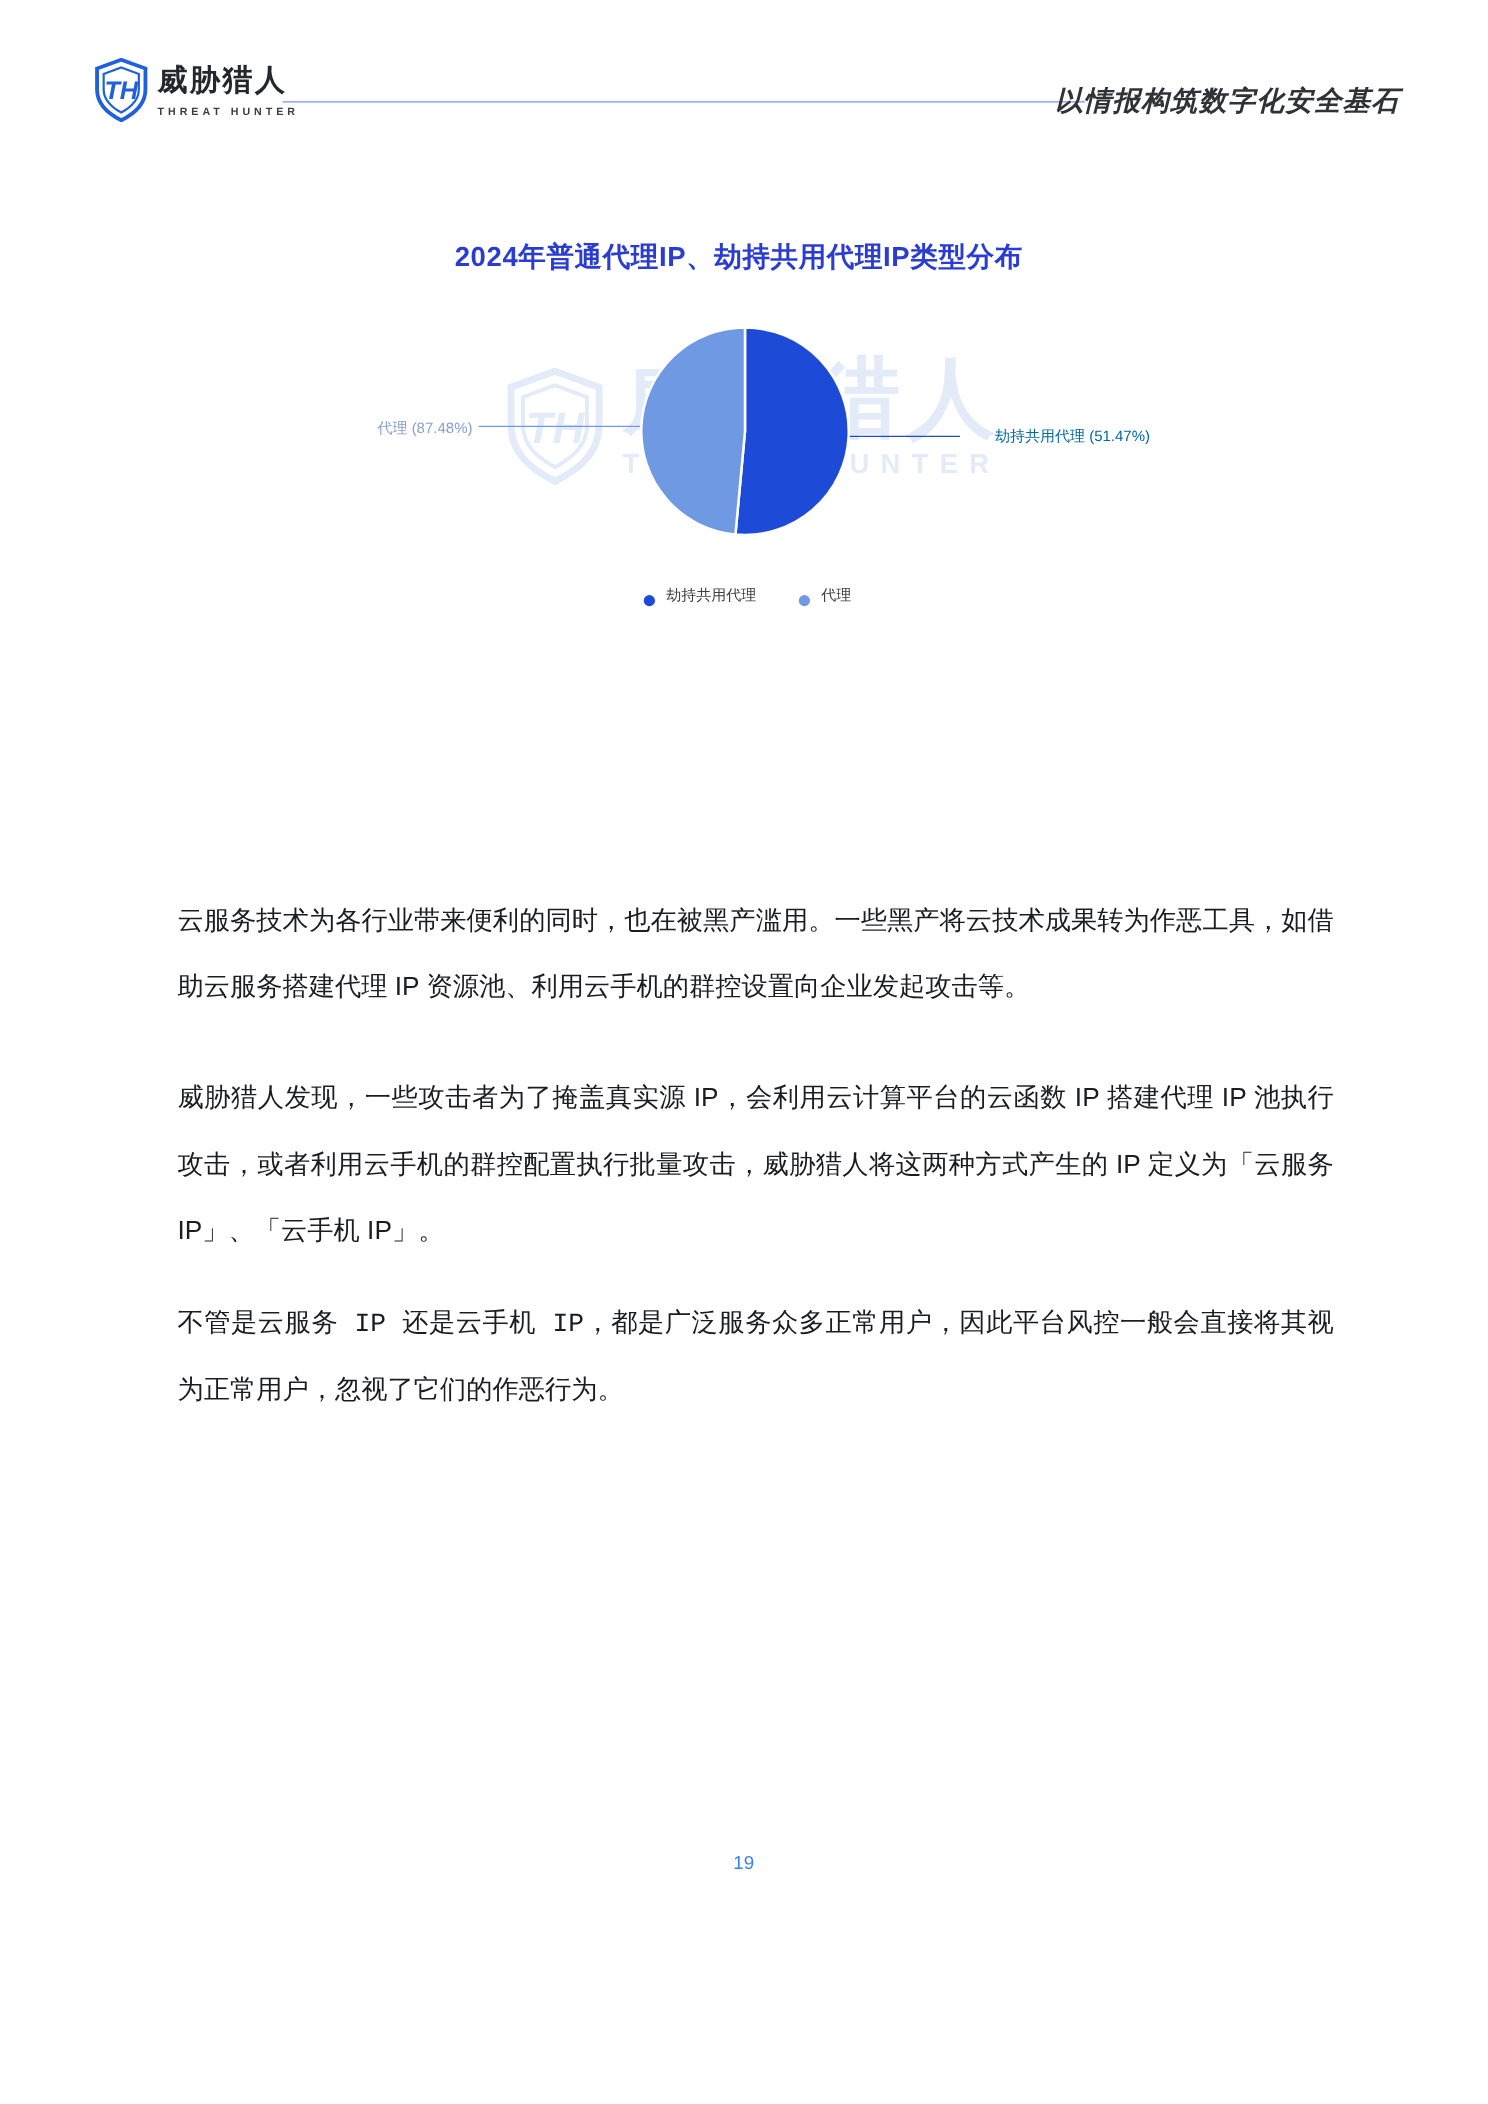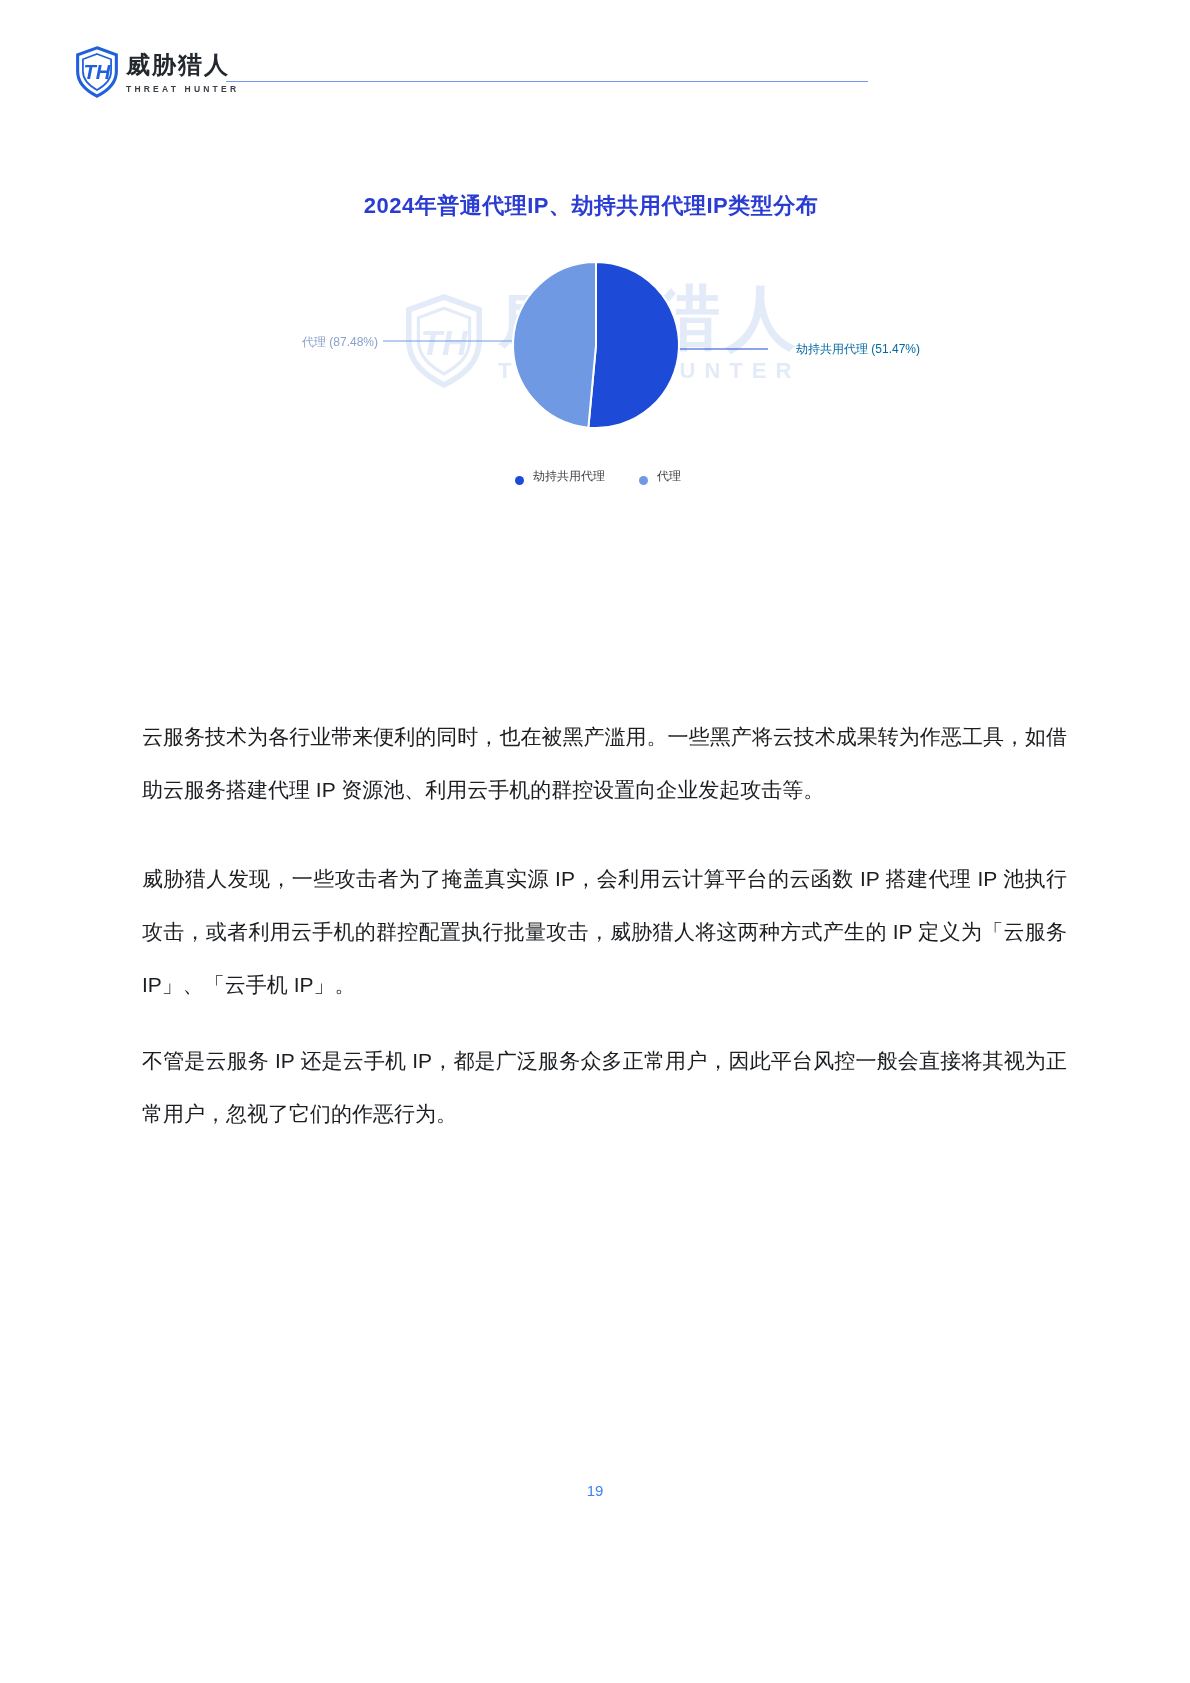--- a/index.html
+++ b/index.html
@@ -50,21 +50,21 @@
     position:absolute;left:142px;top:604px;width:940px;
     font-size:21px;font-weight:bold;color:#17191c;line-height:30px;
   }
   .para{
     position:absolute;left:142px;width:925px;
     font-size:21px;color:#1b1d20;line-height:53px;
     text-align:justify;
   }
   .para.p1{top:710px;}
   .para.p2{top:852px;}
-  .para.p3{top:1034px;}
+  .para.p3{top:1034px;font-family:Liberation Mono, monospace;}
   
   .page-number{
     position:absolute;left:0;top:1482px;width:1190px;
     text-align:center;font-size:15px;color:#3b82f6;
   }
 </style>
 </head>
 <body>
 
 <div class="page">
@@ -72,20 +72,21 @@
   <svg class="logo-shield" viewBox="0 0 100 118">
     <path d="M50 4 L94 20 V58 C94 86 74 102 50 114 C26 102 6 86 6 58 V20 Z" fill="none" stroke="#2160dd" stroke-width="7"></path>
     <path d="M50 18 L82 30 V58 C82 78 68 90 50 100 C32 90 18 78 18 58 V30 Z" fill="none" stroke="#2160dd" stroke-width="4"></path>
     <text x="50" y="76" text-anchor="middle" font-size="46" font-weight="bold" font-style="italic" fill="#2160dd" font-family="Liberation Sans,sans-serif">TH</text>
   </svg>
   <div class="logo-names">
     <div class="logo-cn">威胁猎人</div>
     <div class="logo-en">THREAT HUNTER</div>
   </div>
   <div class="header-divider" style="background: rgb(91, 130, 238);"></div>
+  <div class="header-tagline">以情报构筑数字化安全基石</div>
 
   <div class="chart-title" style="color: rgb(42, 60, 210);">2024年普通代理IP、劫持共用代理IP类型分布</div>
 
   <div class="watermark">
     <svg class="wm-shield" viewBox="0 0 100 118">
       <path d="M50 4 L94 20 V58 C94 86 74 102 50 114 C26 102 6 86 6 58 V20 Z" fill="none" stroke="#e4ebf8" stroke-width="7"></path>
       <path d="M50 18 L82 30 V58 C82 78 68 90 50 100 C32 90 18 78 18 58 V30 Z" fill="none" stroke="#e4ebf8" stroke-width="4"></path>
       <text x="50" y="76" text-anchor="middle" font-size="44" font-weight="bold" font-style="italic" fill="#e4ebf8" font-family="Liberation Sans,sans-serif">TH</text>
     </svg>
     <div class="wm-texts">

